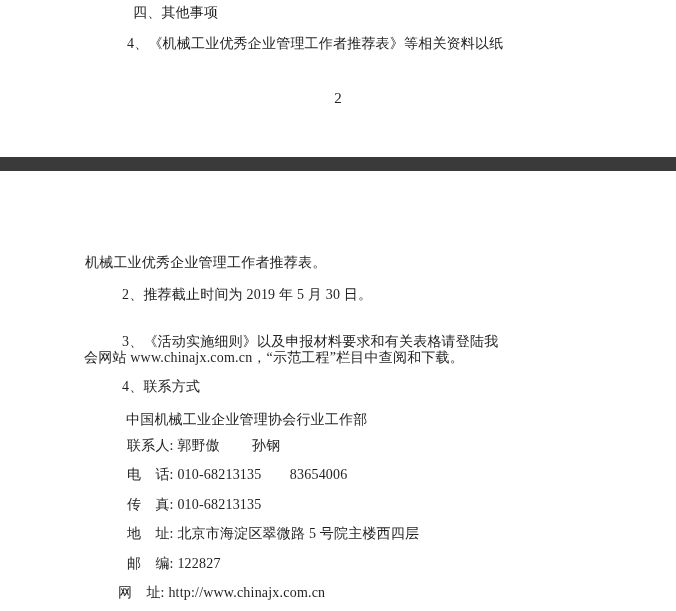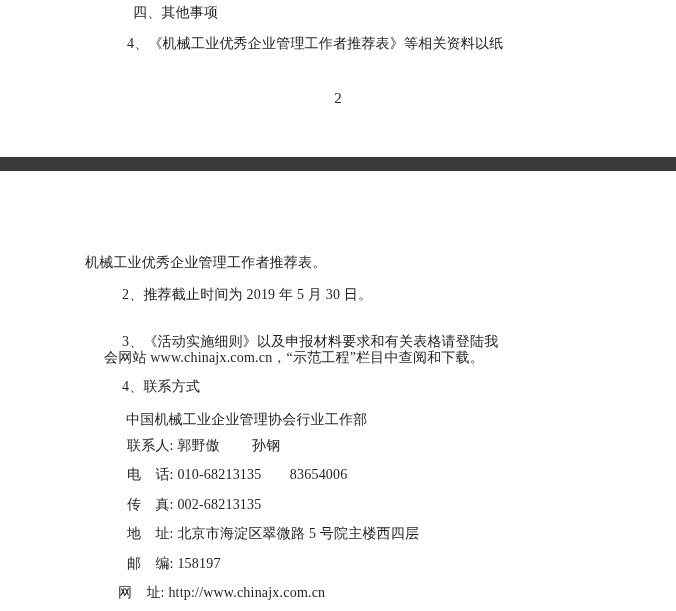--- a/index.html
+++ b/index.html
@@ -40,21 +40,21 @@
     height: 14px;
     background: #3a3a3a;
   }
   
   .l-p1-0 { left: 133px; top: 3px;  }
   .l-p1-1 { left: 127px; top: 34px; }
   
   .l-p2-0  { left: 85px;  top: 253px; }
   .l-p2-1  { left: 122px; top: 285px; }
   .l-p2-2  { left: 122px; top: 316px; margin-top: 16px; }
-  .l-p2-3  { left: 84px;  top: 348px; margin-left: 20px; }
+  .l-p2-3  { left: 84px;  top: 348px; }
   .l-p2-4  { left: 122px; top: 377px; }
   .l-p2-5  { left: 126px; top: 410px; text-align: right; }
   .l-p2-6  { left: 127px; top: 436px; }
   .l-p2-7  { left: 127px; top: 465px; }
   .l-p2-8  { left: 127px; top: 495px; }
   .l-p2-9  { left: 127px; top: 524px; }
   .l-p2-10 { left: 127px; top: 554px; }
   .l-p2-11 { left: 118px; top: 583px; }
 </style>
 </head>
@@ -72,19 +72,19 @@
 
   <section>
     <div class="line l-p2-0">机械工业优秀企业管理工作者推荐表。</div>
     <div class="line l-p2-1">2、推荐截止时间为 2019 年 5 月 30 日。</div>
     <div class="line l-p2-2">3、《活动实施细则》以及申报材料要求和有关表格请登陆我</div>
     <div class="line l-p2-3">会网站 www.chinajx.com.cn，“示范工程”栏目中查阅和下载。</div>
     <div class="line l-p2-4">4、联系方式</div>
     <div class="line l-p2-5">中国机械工业企业管理协会行业工作部</div>
     <div class="line l-p2-6">联系人: 郭野傲　　 孙钢</div>
     <div class="line l-p2-7">电　话: 010-68213135　　83654006</div>
-    <div class="line l-p2-8">传　真: 002-68213135</div>
+    <div class="line l-p2-8">传　真: 010-68213135</div>
     <div class="line l-p2-9">地　址: 北京市海淀区翠微路 5 号院主楼西四层</div>
-    <div class="line l-p2-10">邮　编: 158197</div>
+    <div class="line l-p2-10">邮　编: 122827</div>
     <div class="line l-p2-11">网　址: http://www.chinajx.com.cn</div>
   </section>
 
 </div>
 
 </body></html>

